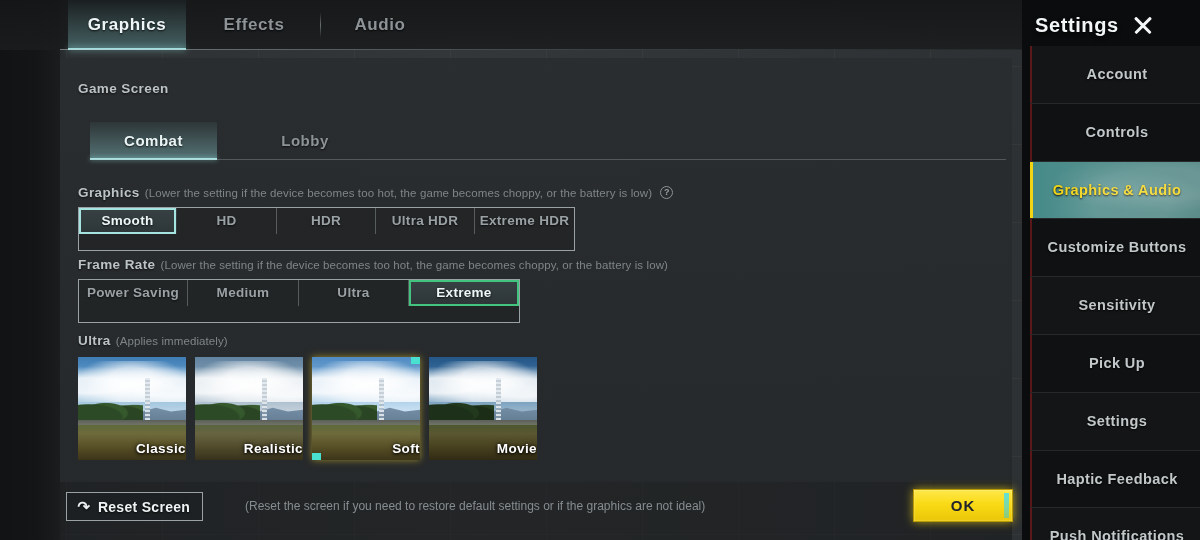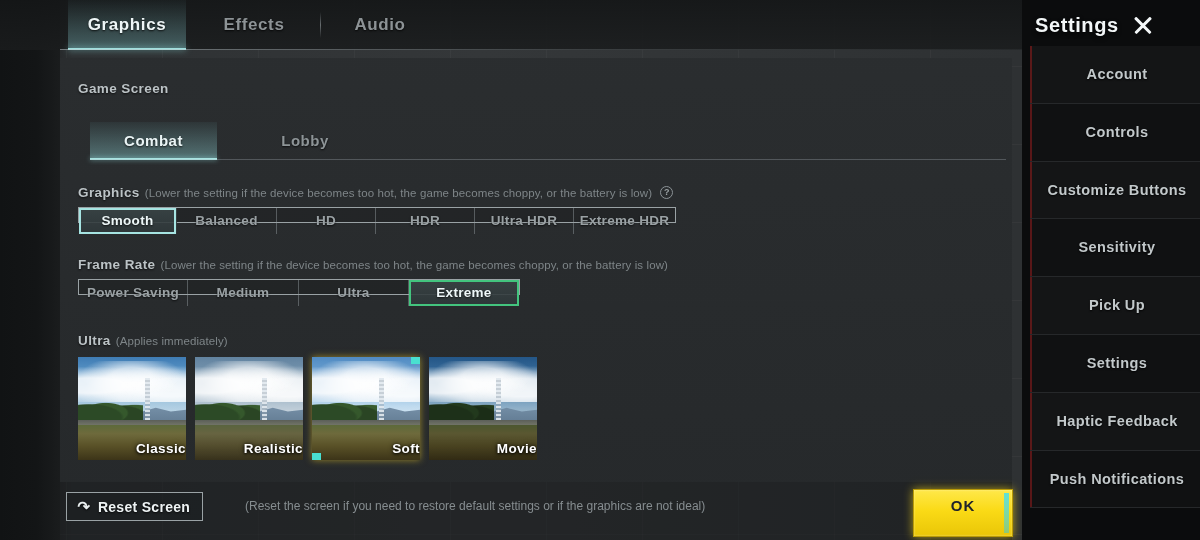--- a/index.html
+++ b/index.html
@@ -105,21 +105,21 @@
   
   .opt-row { position: absolute; left: 18px; }
   .opt-head { display:flex; align-items:center; gap:5px; margin-bottom:7px; }
   .help-icon {
     display:inline-block; width:13px; height:13px; border-radius:50%;
     border:1.3px solid #8b9296; color:#9aa1a4; font-size:9px; line-height:10.5px;
     text-align:center; font-weight:700; margin-left:3px;
   }
   .seg {
     display:flex; border:1px solid #9aa2a5; background: rgba(20,22,23,0.28);
-    height: 16px; width: max-content;
+    height: 44px; width: max-content;
   }
   .seg .segbtn {
     position: relative;
     height: 26px; line-height: 26px; text-align:center;
     font-size: 13.5px; font-weight:700; color:#9aa1a4; letter-spacing:.3px;
     text-shadow: 0 1px 2px rgba(0,0,0,.7);
     border-right: 1px solid rgba(150,160,165,.45);
   }
   .seg .segbtn:last-child { border-right: none; }
   .seg .segbtn.selected {
@@ -219,21 +219,21 @@
     border:1px solid #9aa2a5; background: rgba(28,31,32,.55);
     color:#eef3f4; font-size:14px; font-weight:700; letter-spacing:.3px;
     text-shadow: 0 1px 2px rgba(0,0,0,.8); cursor:pointer;
   }
   .reset-icon { font-size:15px; line-height:1; color:#e9eff0; transform: scaleX(-1); }
   .reset-hint {
     position:absolute; left:185px; top:17px;
     color:#868d90; font-size:12px;
   }
   .ok-btn {
-    position:absolute; left:853px; top:7px; width:100px; height:48px;
+    position:absolute; left:853px; top:7px; width:100px; height:33px;
     background: linear-gradient(180deg,#ffe84a 0%, #fada16 45%, #e9c607 100%);
     border:1px solid #b89a05;
     box-shadow: 0 0 9px rgba(250,218,22,.65), 0 0 2px rgba(255,255,255,.5) inset;
     color:#20232b; font-size:15px; font-weight:700; letter-spacing:1px;
     line-height:31px; text-align:center; cursor:pointer;
   }
   .ok-btn:after {
     content:""; position:absolute; right:3px; top:3px; bottom:3px; width:5px;
     background: linear-gradient(180deg, rgba(90,225,220,.95), rgba(70,200,200,.55));
   }
@@ -306,21 +306,20 @@
     </div>
 
     <div class="opt-row" id="row-graphics">
       <div class="opt-head">
         <span class="section-label">Graphics</span>
         <span class="section-hint">(Lower the setting if the device becomes too hot, the game becomes choppy, or the battery is low)</span>
         <span class="help-icon">?</span>
       </div>
       <div class="seg">
         <div class="segbtn selected">Smooth</div>
-        <div class="segbtn">Balanced</div>
         <div class="segbtn">HD</div>
         <div class="segbtn">HDR</div>
         <div class="segbtn">Ultra HDR</div>
         <div class="segbtn">Extreme HDR</div>
       </div>
     </div>
 
     <div class="opt-row" id="row-framerate">
       <div class="opt-head">
         <span class="section-label">Frame Rate</span>
@@ -396,20 +395,21 @@
   </div>
 
   <div class="rightbar"></div>
   <div class="settings-head">
     <div class="settings-title">Settings</div>
     <div class="close-x"></div>
   </div>
   <div class="sidelist">
     <div class="side-item">Account</div>
     <div class="side-item">Controls</div>
+    <div class="side-item active">Graphics &amp; Audio</div>
     <div class="side-item">Customize Buttons</div>
     <div class="side-item">Sensitivity</div>
     <div class="side-item">Pick Up</div>
     <div class="side-item">Settings</div>
     <div class="side-item">Haptic Feedback</div>
     <div class="side-item">Push Notifications</div>
   </div>
 </div>
 
 </body></html>

